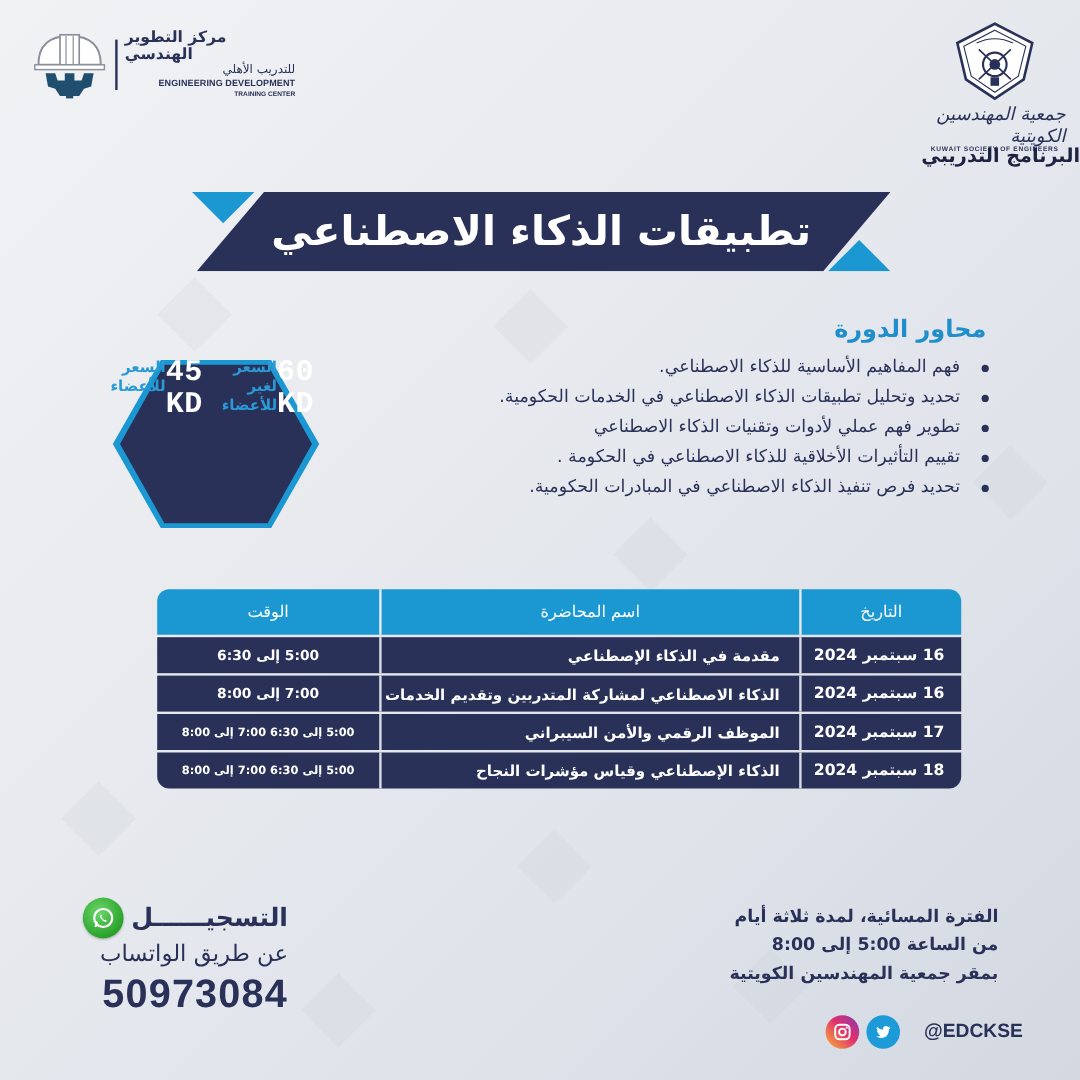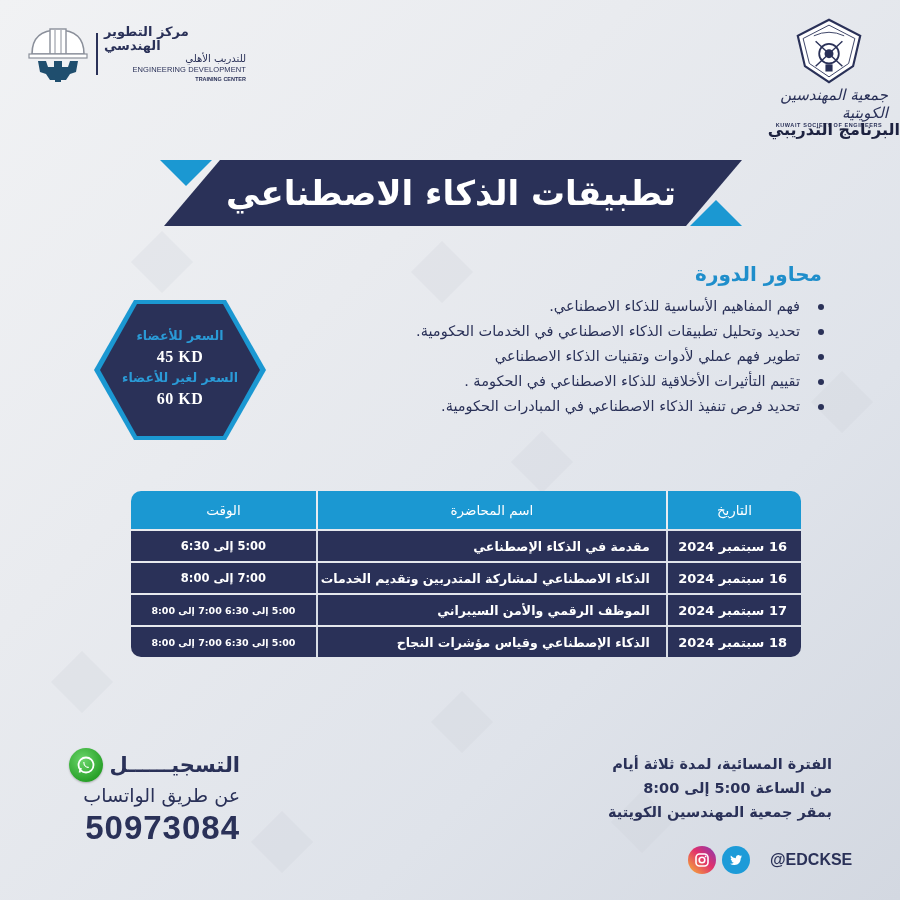--- a/index.html
+++ b/index.html
@@ -19,21 +19,21 @@
     transform: rotate(45deg);
   }
 
   
   .logo-left { position: absolute; left: 26px; top: 24px; width: 220px; height: 60px; display: flex; align-items: center; }
   .logo-left .mark { width: 64px; height: 60px; position: relative; }
   .logo-left .divider { width: 2px; height: 42px; background: #2a3158; margin: 0 6px 0 6px; }
   .logo-left .text { direction: rtl; text-align: left; display: flex; flex-direction: column; align-items: flex-start; }
   .logo-left .ar1 { font-size: 13px; font-weight: bold; color: #2a3158; line-height: 14px; }
   .logo-left .ar2 { font-size: 10px; color: #2a3158; line-height: 12px; }
-  .logo-left .en1 { direction: ltr; font-family: "Liberation Sans", sans-serif; font-size: 7.5px; font-weight: normal; color: #2a3158; letter-spacing: 0.1px; line-height: 10px; }
+  .logo-left .en1 { direction: ltr; font-family: "Liberation Sans", sans-serif; font-size: 7.5px; font-weight: bold; color: #2a3158; letter-spacing: 0.1px; line-height: 10px; }
   .logo-left .en2 { direction: ltr; font-family: "Liberation Sans", sans-serif; font-size: 5.5px; font-weight: bold; color: #2a3158; line-height: 8px; }
 
   .logo-right { position: absolute; left: 770px; top: 18px; width: 118px; height: 110px; display: flex; flex-direction: column; align-items: center; }
   .logo-right .ar { direction: rtl; font-family: "DejaVu Serif", serif; font-size: 15px; color: #2a3158; font-style: italic; margin-top: 2px; }
   .logo-right .en { font-family: "Liberation Sans", sans-serif; font-size: 5.5px; font-weight: bold; letter-spacing: 0.6px; color: #2a3158; }
 
   
   .program-label {
     position: absolute; top: 120px; left: 0; width: 900px; text-align: right;
     direction: rtl; font-size: 16px; font-weight: bold; color: #1d2240;
@@ -49,23 +49,23 @@
   
   .axes { position: absolute; right: 70px; top: 262px; width: 560px; direction: rtl; }
   .axes-title { font-size: 20px; color: #1f8ecb; font-weight: bold; margin-bottom: 8px; padding-right: 8px; }
   .axes ul { list-style: none; }
   .axes li { font-size: 14.5px; color: #2a3158; line-height: 25px; display: flex; align-items: center; }
   .axes li .bullet { display: inline-block; width: 6px; height: 6px; border-radius: 50%; background: #2a3158; margin-left: 18px; margin-right: 6px; flex: none; }
 
   
   .price-hex { position: absolute; left: 92px; top: 298px; width: 176px; height: 144px; }
   .price-hex svg { position: absolute; left: 0; top: 0; }
-  .price-inner { position: absolute; left: 0; top: 0; width: 176px; height: 144px; display: flex; flex-direction: column; align-items: center; justify-content: center; }
+  .price-inner { position: absolute; left: 0; top: 0; width: 176px; height: 144px; display: flex; flex-direction: row; justify-content: center; }
   .price-label { direction: rtl; color: #2a9ad6; font-size: 12.5px; font-weight: bold; line-height: 16px; }
-  .price-value { font-family: Liberation Serif, serif; color: #ffffff; font-size: 16px; font-weight: bold; line-height: 26px; letter-spacing: 0.5px; }
+  .price-value { font-family: Liberation Mono, monospace; color: #ffffff; font-size: 25px; font-weight: bold; line-height: 26px; letter-spacing: 0.5px; }
 
   
   .table { position: absolute; left: 96px; top: 491px; width: 670px; margin-left: 35px; }
   .thead { display: flex; height: 38px; background: #1b98d2; border-radius: 10px 10px 0 0; }
   .th { color: #ffffff; font-size: 13.5px; display: flex; align-items: center; justify-content: center; direction: rtl; }
   .th + .th { border-left: 2px solid #e8ecf2; }
   .col-time { width: 186px; }
   .col-name { width: 352px; }
   .col-date { width: 136px; }
   .trow { display: flex; height: 30px; background: #2a3158; margin-top: 2px; }

